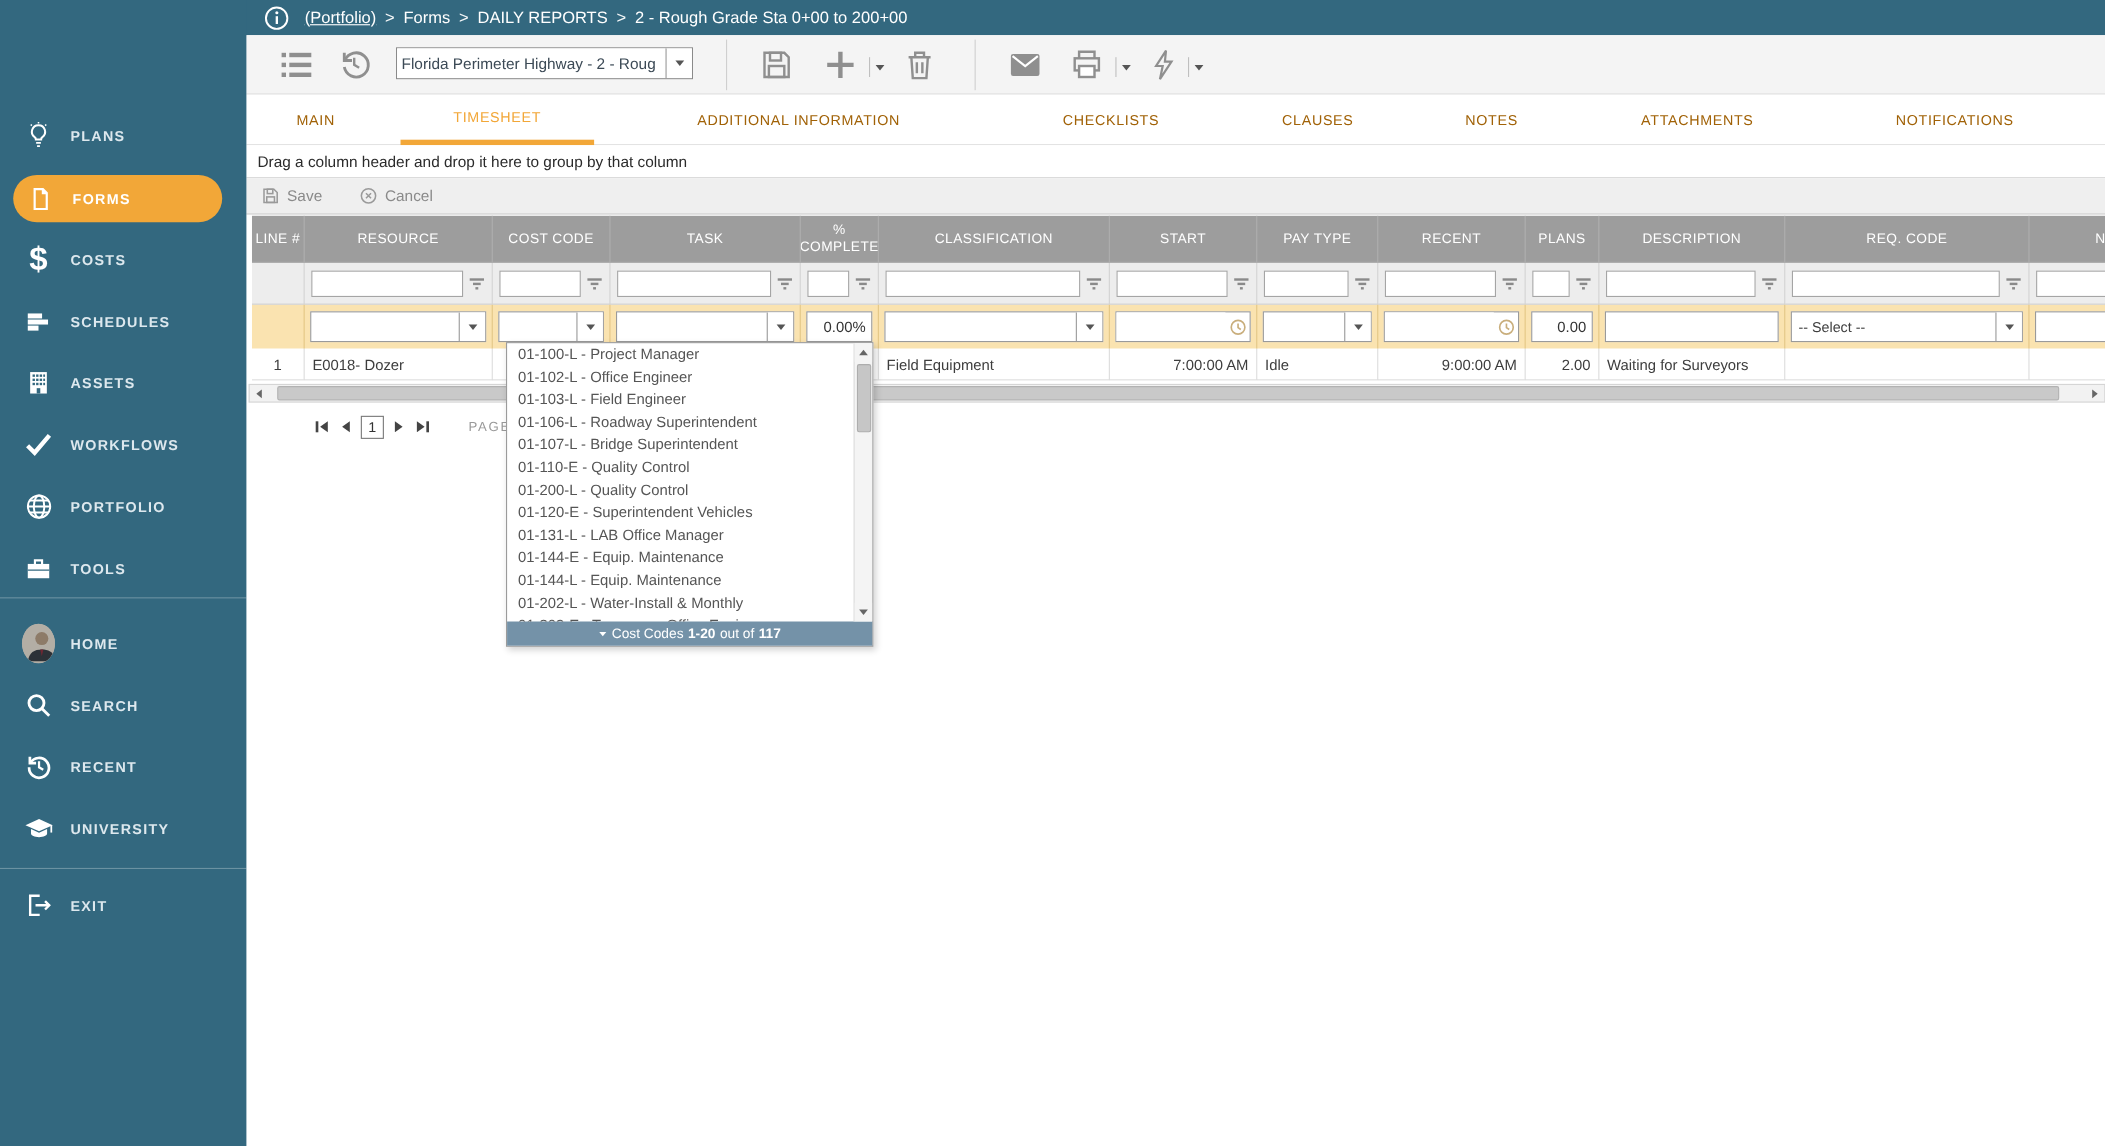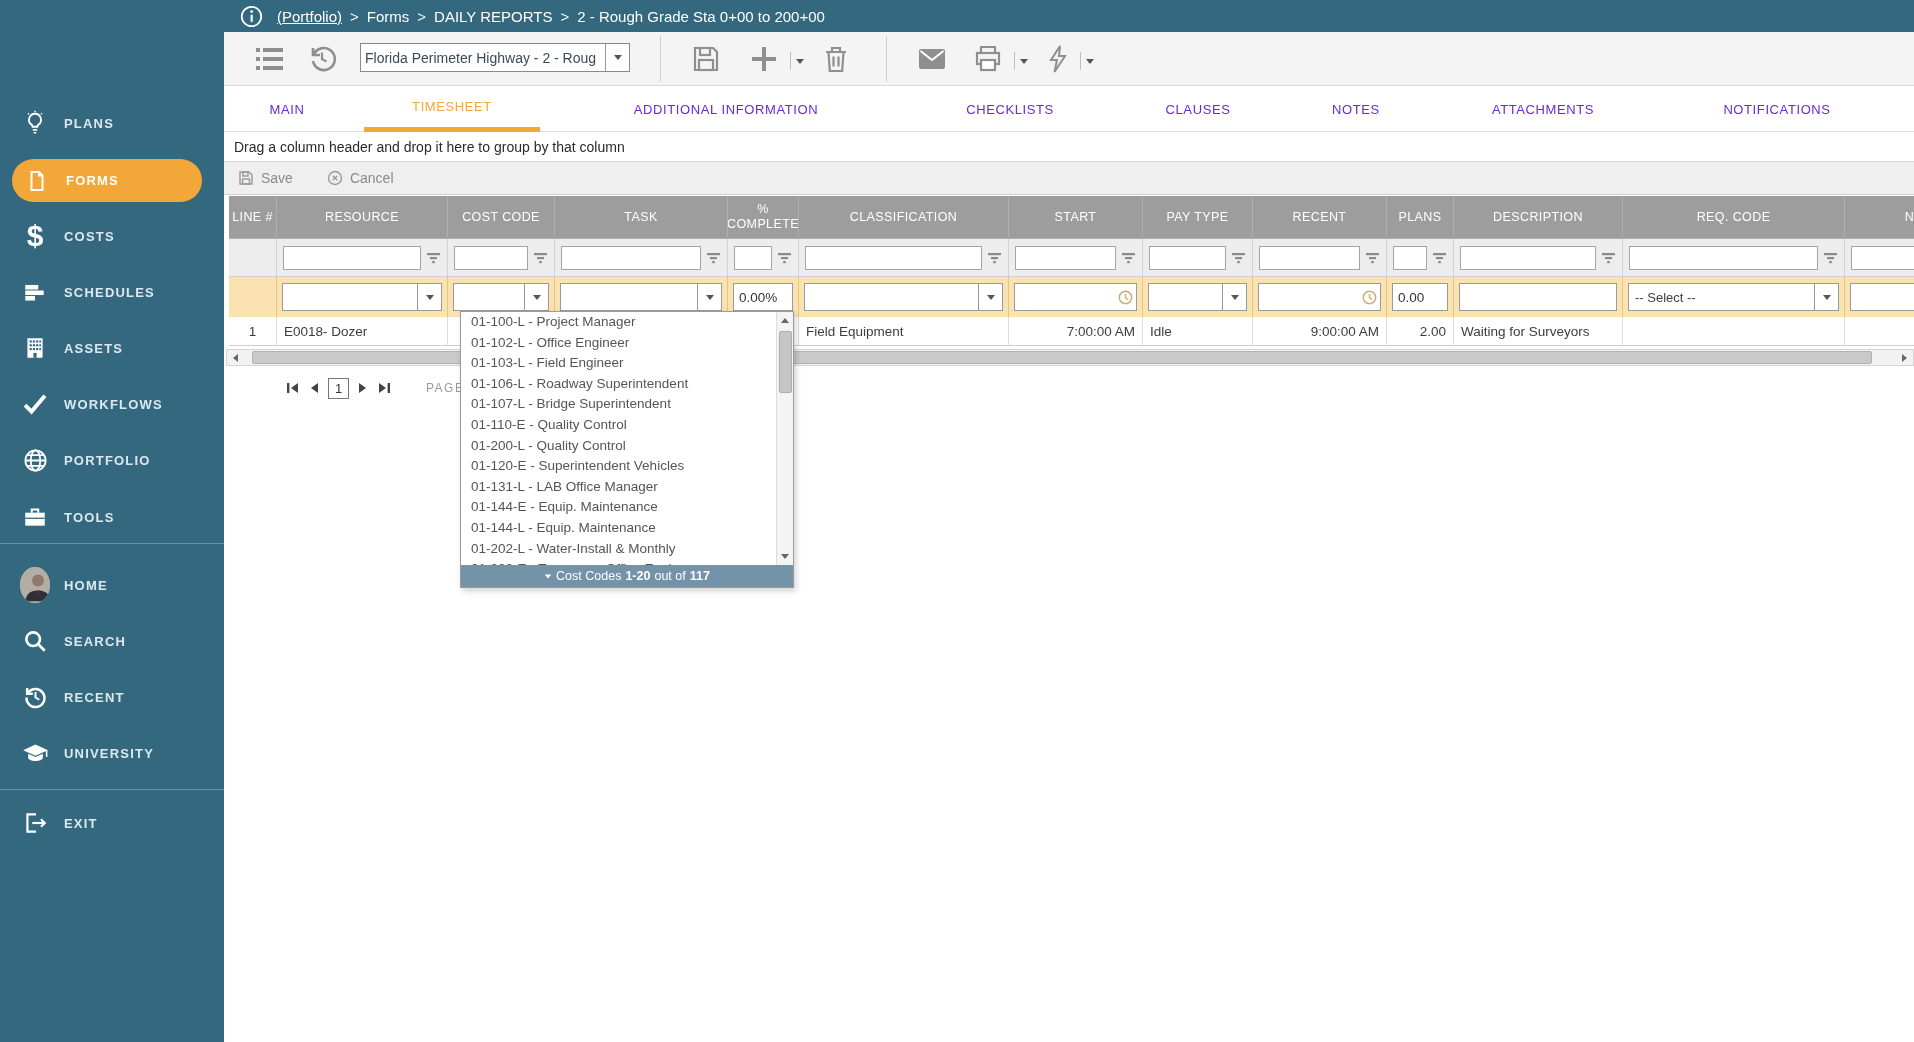--- a/index.html
+++ b/index.html
@@ -36,21 +36,21 @@
   .tb-sep { position:absolute; top:4px; width:1px; height:46px; background:#CFCFCF; }
   .tb-caret { position:absolute; top:20px; display:flex; align-items:center; gap:5px; cursor:pointer; }
   .tb-caret .vline { width:1px; height:18px; background:#BFBFBF; }
   .tri-down { width:0; height:0; border-left:4.5px solid transparent; border-right:4.5px solid transparent; border-top:5px solid #555; }
   .record-combo { position:absolute; left:136px; top:11px; width:270px; height:29px; background:#fff; border:1px solid #8a8a8a; display:flex; }
   .record-combo input { flex:1; border:none; outline:none; font-size:14px; color:#3c4a56; padding:0 4px; font-family:inherit; min-width:0; }
   .combo-btn { width:24px; border-left:1px solid #999; background:#fff; display:flex; align-items:center; justify-content:center; cursor:pointer; }
 
   
   .tabsbar { position:absolute; left:224px; top:86px; width:1690px; height:46px; background:#fff; border-bottom:1px solid #E0E0E0; }
-  .tab { position:absolute; top:0; height:46px; transform:translateX(-50%); display:flex; align-items:center; color:#6d28d9; font-size:13px; letter-spacing:.6px; cursor:pointer; white-space:nowrap; }
+  .tab { position:absolute; top:0; height:46px; transform:translateX(-50%); display:flex; align-items:center; color:#a16207; font-size:13px; letter-spacing:.6px; cursor:pointer; white-space:nowrap; }
   .tab.active { color:#F2A738; border-bottom:5px solid #F2A738; padding:0 48px; }
 
   
   .grouphint { position:absolute; left:224px; top:132px; width:1690px; height:30px; background:#fff; border-bottom:1px solid #D8D8D8; display:flex; align-items:center; padding-left:10px; font-size:14px; color:#2b2b2b; }
   .savebar { position:absolute; left:224px; top:162px; width:1690px; height:33px; background:#EFEFEF; border-bottom:1px solid #D0D0D0; display:flex; align-items:center; gap:34px; padding-left:14px; }
   .sb-btn { display:flex; align-items:center; gap:7px; color:#8a8a8a; font-size:14px; cursor:pointer; }
 
   
   .grid { position:absolute; left:229px; top:196px; width:1685px; overflow:hidden; }
   .grid-row { display:grid; grid-template-columns:48px 171px 107px 173px 71px 210px 134px 110px 134px 67px 169px 222px 130px; }
@@ -58,21 +58,21 @@
   .hdr .cell { height:43px; display:flex; align-items:center; justify-content:center; text-align:center; color:#fff; font-size:12.5px; letter-spacing:.4px; border-right:1px solid #AFAFAF; border-bottom:1px solid #AFAFAF; overflow:hidden; line-height:1.2; cursor:pointer; }
   .filter { background:#EDEDED; }
   .filter .cell { height:38px; display:flex; align-items:center; justify-content:space-between; padding:0 6px; border-right:1px solid #D3D3D3; border-bottom:1px solid #CFCFCF; }
   .filter input { height:24px; border:1px solid #A5A5A5; background:#fff; flex:1; min-width:0; margin-right:5px; font-family:inherit; padding:0 3px; }
   .funnel { flex:0 0 15px; cursor:pointer; }
   .editrow { background:#FAE3B0; }
   .editrow .cell { height:40px; display:flex; align-items:center; padding:0 5px; border-right:1px solid #E3C685; }
   .ecombo { display:flex; width:100%; height:28px; background:#fff; border:1px solid #9a9a9a; }
   .ecombo .val { flex:1; font-size:13px; color:#404040; display:flex; align-items:center; padding-left:6px; overflow:hidden; white-space:nowrap; }
   .ebox { width:100%; height:28px; background:#fff; border:1px solid #9a9a9a; font-size:13.5px; color:#333; padding:0 5px; font-family:inherit; }
-  .ebox.right { }
+  .ebox.right { text-align:right; }
   .etime { display:flex; width:100%; height:28px; background:#fff; border:1px solid #9a9a9a; align-items:center; }
   .etime .sp { flex:1; }
   .clock { flex:0 0 22px; display:flex; align-items:center; justify-content:center; cursor:pointer; }
   .datarow { background:#fff; }
   .datarow .cell { height:29px; display:flex; align-items:center; padding:0 7px; border-right:1px solid #DCDCDC; border-bottom:1px solid #CFCFCF; font-size:13.5px; color:#3d3d3d; white-space:nowrap; overflow:hidden; }
   .datarow .center { justify-content:center; }
   .datarow .right { justify-content:flex-end; }
 
   
   .hscroll { position:absolute; left:226px; top:349px; width:1688px; height:17px; background:#F2F2F2; border:1px solid #D5D5D5; display:flex; align-items:center; }

